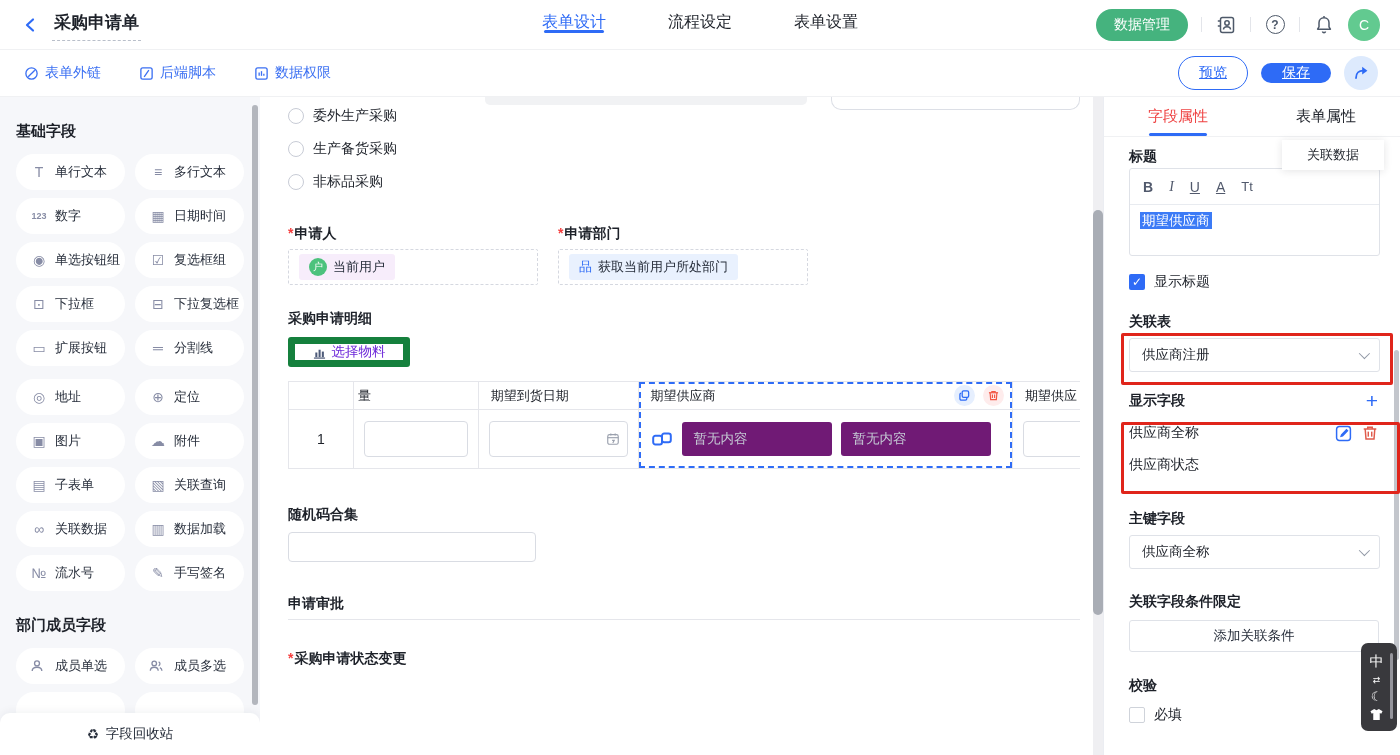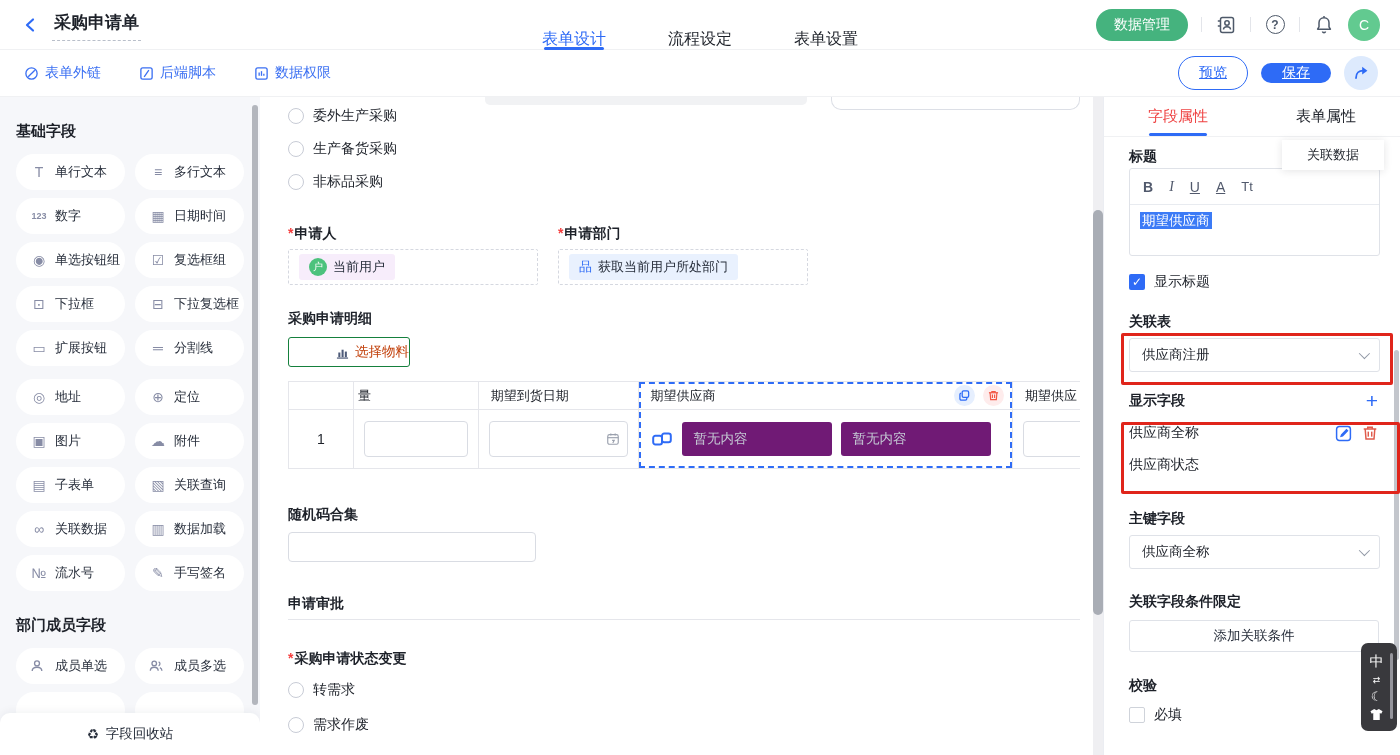--- a/index.html
+++ b/index.html
@@ -5,21 +5,21 @@
   * { margin:0; padding:0; box-sizing:border-box; }
   html,body { width:1400px; height:755px; }
   body { font-family:"Liberation Sans","DejaVu Sans",sans-serif; color:#1d2129; background:#fff; overflow:hidden; }
   .app { width:1400px; height:755px; display:flex; flex-direction:column; position:relative; }
 
   
   .topbar { height:50px; display:flex; align-items:center; padding:16px 20px; border-bottom:1px solid #f0f1f3; position:relative; background:#fff; flex:0 0 50px;}
   .tb-left { display:flex; align-items:center; gap:10px; }
   .back-btn { width:22px; height:22px; display:flex; align-items:center; justify-content:center; cursor:pointer; }
   .doc-title { font-size:17px; font-weight:bold; border-bottom:1px dashed #b9bfca; padding:2px 2px 6px 2px; }
-  .tb-tabs { position:absolute; left:50%; top:0; transform:translateX(-50%); height:50px; display:flex; gap:62px; align-items:flex-end; }
+  .tb-tabs { position:absolute; left:50%; top:12px; transform:translateX(-50%); height:50px; display:flex; gap:62px; align-items:flex-start; }
   .tb-tab { display:flex; align-items:center; font-size:16px; color:#1d2129; position:relative; cursor:pointer; }
   .tb-tab.active { color:#2e6bf6; }
   .tb-tab.active::after { content:""; position:absolute; left:50%; transform:translateX(-50%); bottom:0; width:60px; height:3px; background:#2e6bf6; border-radius:2px; }
   .tb-right { margin-left:auto; display:flex; align-items:center; gap:13px; }
   .pill-green { background:#45b37e; color:#fff; font-size:14px; border:none; border-radius:16px; height:32px; padding:0 18px; cursor:pointer; }
   .tb-sep { width:1px; height:15px; background:#e3e5ea; }
   .tb-icon { width:22px; height:22px; display:flex; align-items:center; justify-content:center; color:#4e5969; cursor:pointer; }
   .help-circle { width:19px; height:19px; border:1.6px solid #4e5969; border-radius:50%; font-size:12px; font-weight:bold; display:flex; align-items:center; justify-content:center; }
   .avatar { width:32px; height:32px; border-radius:50%; background:#62ca90; color:#fff; font-size:14px; display:flex; align-items:center; justify-content:center; cursor:pointer; }
 
@@ -59,21 +59,21 @@
   .req { color:#f53f3f; margin-right:1px; }
   .two-col { display:flex; gap:20px; margin-top:34px; }
   .fcol { width:250px; }
   .dash-box { margin-top:6px; height:36px; border:1px dashed #d5d8e0; border-radius:2px; display:flex; align-items:center; padding-left:10px; }
   .chip { height:26px; border-radius:3px; display:flex; align-items:center; gap:6px; padding:0 10px; font-size:13px; color:#272e3b; }
   .chip.user { background:#f7edfb; }
   .chip.dept { background:#e9f1fe; }
   .chip-ava { width:18px; height:18px; border-radius:50%; background:#4cc27d; color:#fff; font-size:10px; display:flex; align-items:center; justify-content:center; }
   .dept-ico { color:#2e6bf6; font-size:13px; }
   .detail-title { margin-top:25px; font-size:14px; font-weight:bold; }
-  .sel-material { margin-top:9px; width:122px; height:30px; background:#fff; border:1px solid #15803d; border-radius:3px; display:flex; align-items:center; justify-content:flex-end; gap:6px; font-size:13.5px; color:#c2410c; cursor:pointer; }
+  .sel-material { margin-top:9px; width:122px; height:30px; background:#fff; border:7px solid #15803d; border-radius:3px; display:flex; align-items:center; justify-content:center; gap:6px; font-size:13.5px; color:#6d28d9; cursor:pointer; }
   
   .ptable { margin-top:14px; display:flex; width:792px; border:1px solid #e5e6eb; border-right:none; overflow:hidden; background:#fff; }
   .pcol { border-right:1px solid #e5e6eb; }
   .pcol.c-idx { width:65px; } .pcol.c-qty { width:125px; } .pcol.c-date { width:160px; } .pcol.c-sup { width:375px; } .pcol.c-next { width:67px; border-right:none; }
   .phead { height:28px; display:flex; align-items:center; padding-left:12px; font-size:13px; color:#1d2129; border-bottom:1px solid #e5e6eb; }
   .pcell { height:58px; display:flex; align-items:center; }
   .c-idx .pcell { justify-content:center; font-size:14px; }
   .cell-input { height:36px; border:1px solid #d9dce3; border-radius:4px; background:#fff; width:100%; margin:0 10px; font-size:13px; padding:0 8px; }
   .date-wrap { position:relative; width:100%; margin:0 10px; }
   .date-wrap .cell-input { margin:0; width:100%; padding-right:28px; }
@@ -462,30 +462,20 @@
           </div>
         </div>
 
         <div class="random-label">随机码合集</div>
         <input class="random-input" style="">
 
         <div class="approval-title">申请审批</div>
         <div class="divider"></div>
 
         <div class="status-label"><span class="req">*</span><span>采购申请状态变更</span></div>
-        <div class="status-radios">
-          <div class="radio-row">
-            <span class="radio-dot"></span>
-            <span class="radio-label">转需求</span>
-          </div>
-          <div class="radio-row">
-            <span class="radio-dot"></span>
-            <span class="radio-label">需求作废</span>
-          </div>
-        </div>
       </div>
 
       <div class="canvas-scroll-track"></div>
       <div class="canvas-scroll-thumb"></div>
     </main>
 
     <aside class="panel">
       <div class="panel-tabs">
         <span class="panel-tab active">字段属性</span>
         <span class="panel-tab">表单属性</span>

